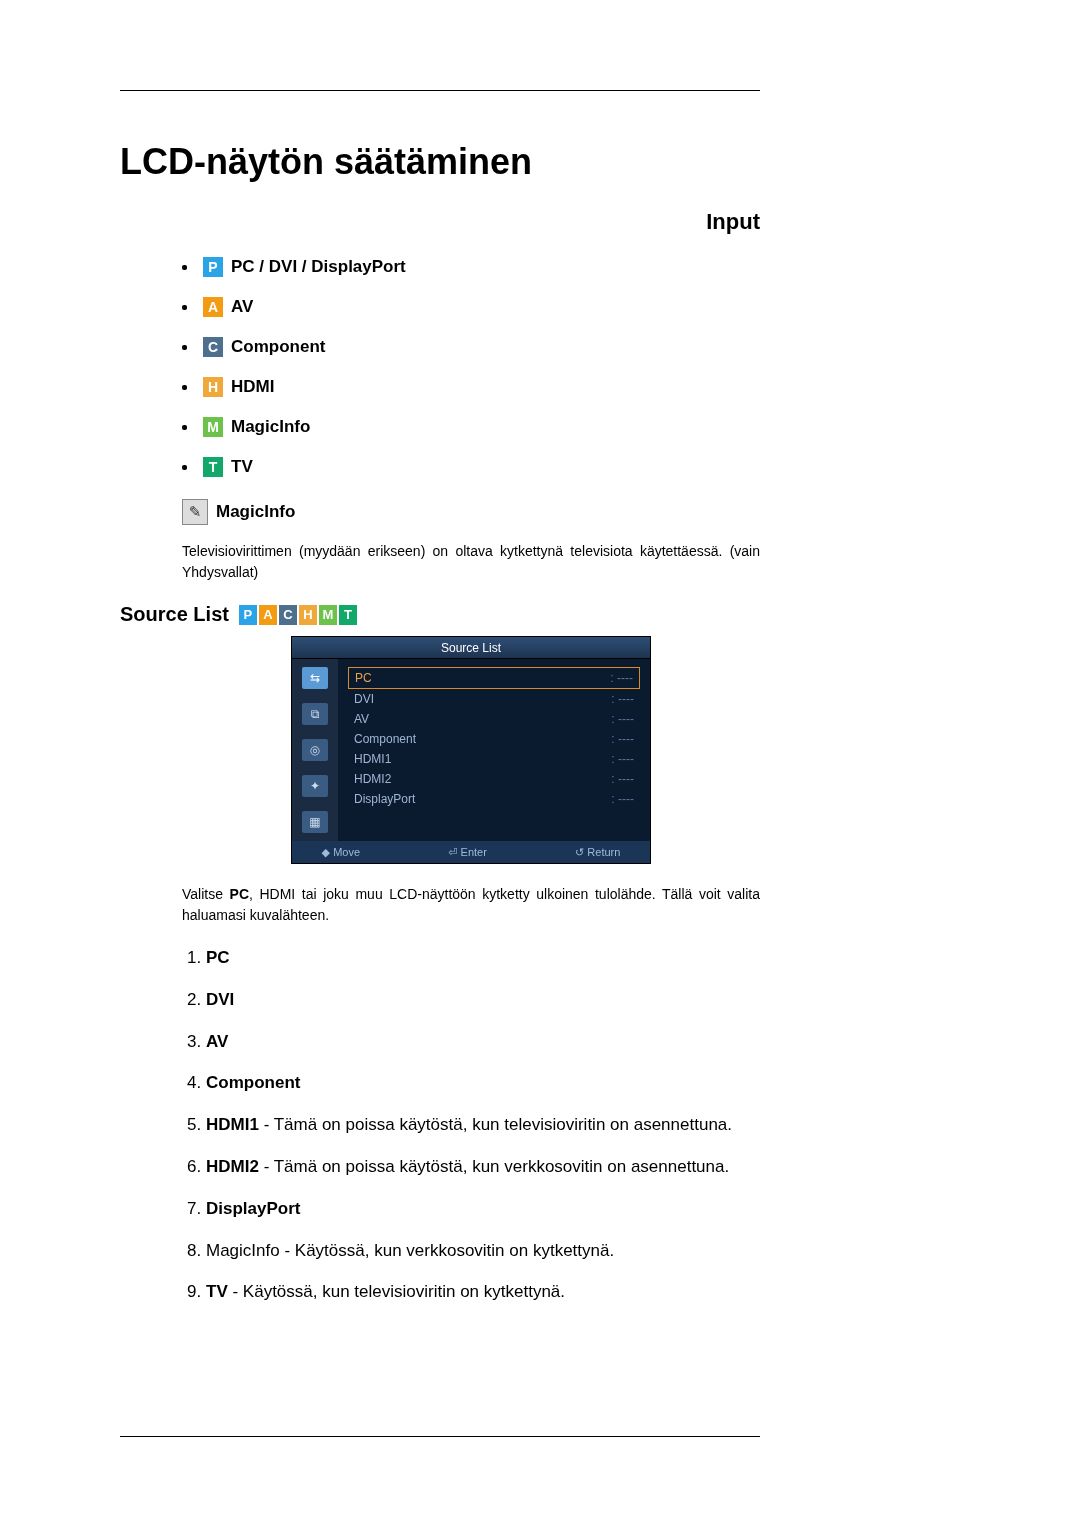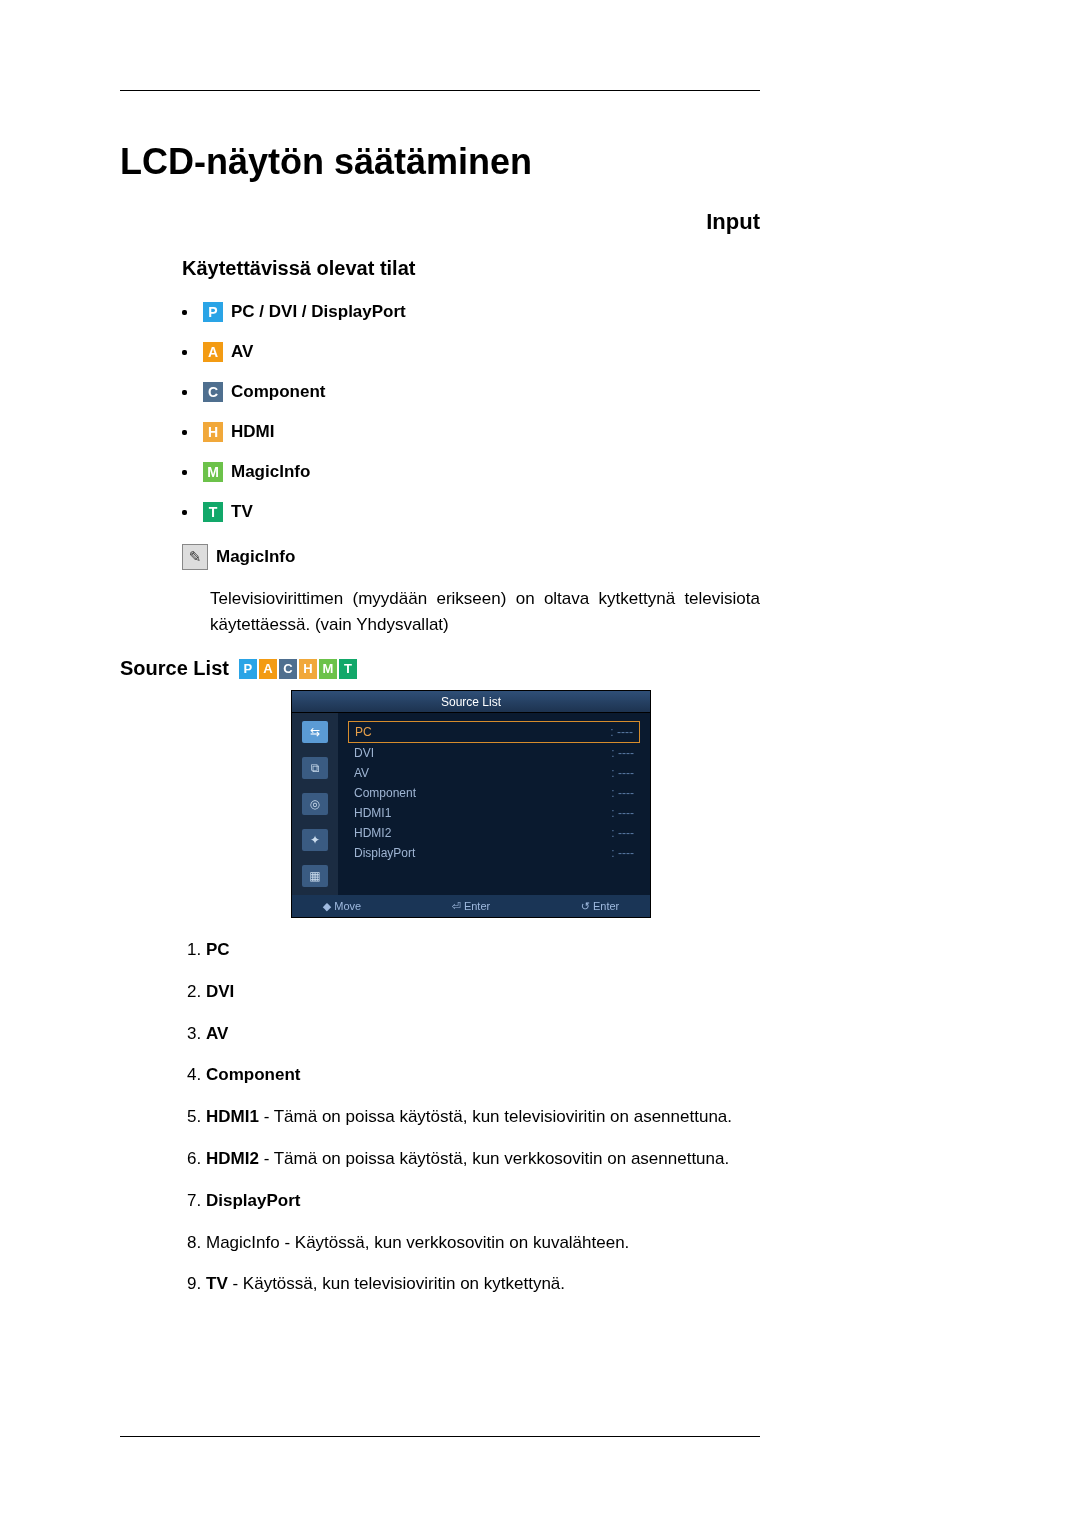--- a/index.html
+++ b/index.html
@@ -25,21 +25,21 @@
   .icon-H { background: #f1a83a; }
   .icon-M { background: #6cc24a; }
   .icon-T { background: #12a86a; }
   .note-row { display: flex; align-items: center; gap: 8px; margin-top: 10px; margin-bottom: 16px; }
   .note-icon {
     width: 26px; height: 26px; border: 1px solid #888; background: #ddd;
     display: flex; align-items: center; justify-content: center;
     font-size: 15px; color: #333;
   }
   .note-label { font-weight: bold; font-size: 17px; }
-  p.body { font-size: 17px; line-height: 1.5; margin-bottom: 20px; text-align: justify; margin-left: 28px; }
+  p.body { font-size: 14px; line-height: 1.5; margin-bottom: 20px; text-align: justify; }
   .sourcelist-head { display: flex; align-items: center; gap: 10px; margin-bottom: 10px; margin-top: 6px;}
   .sourcelist-head .label { font-size: 20px; font-weight: bold; }
   .badge-strip { display: flex; gap: 2px; }
   .badge-strip .mode-icon { margin-right: 0; width: 18px; height: 20px; font-size: 13px;}
   .osd-wrap { display: flex; justify-content: center; margin-bottom: 20px; }
   .osd {
     width: 360px; background: #0a1a2f; border: 1px solid #000;
     font-family: Arial, sans-serif; font-size: 12px; color: #c8d6ea;
   }
   .osd-title-bar { background: linear-gradient(#2f4f77,#1d3350); height: 22px; display:flex; align-items:center; justify-content:center; color:#fff; font-size:12px; border-bottom:1px solid #000; }
@@ -59,21 +59,20 @@
 </head>
 <body>
 
 <div class="page">
   <div class="rule-top"></div>
 
   <h1>LCD-näytön säätäminen</h1>
 
   <h2>Input</h2>
 
-  <h3>Käytettävissä olevat tilat</h3>
 
   <div class="content">
     <ul class="modes" id="modes-list">
         <li>
           <span class="dot"></span>
           <span class="mode-icon icon-P">P</span>
           <span>PC / DVI / DisplayPort</span>
         </li>
         <li>
           <span class="dot"></span>
@@ -160,33 +159,34 @@
               </div>
               <div class="osd-row">
                 <span>DisplayPort</span>
                 <span class="val">: ----</span>
               </div>
             </div>
         </div>
         <div class="osd-foot" id="osd-foot">
             <span>◆ Move</span>
             <span>⏎ Enter</span>
-            <span>↺ Enter</span>
+            <span>↺ Return</span>
           </div>
       </div>
     </div>
 
+    <p class="body" id="sourcelist-para">Valitse <b>PC</b>, HDMI tai joku muu LCD-näyttöön kytketty ulkoinen tulolähde. Tällä voit valita haluamasi kuvalähteen.</p>
 
     <ol class="numlist" id="numlist">
         <li><span class="b">PC</span></li>
         <li><span class="b">DVI</span></li>
         <li><span class="b">AV</span></li>
         <li><span class="b">Component</span></li>
         <li><span class="b">HDMI1</span><span> - Tämä on poissa käytöstä, kun televisioviritin on asennettuna.</span></li>
         <li><span class="b">HDMI2</span><span> - Tämä on poissa käytöstä, kun verkkosovitin on asennettuna.</span></li>
         <li><span class="b">DisplayPort</span></li>
-        <li>MagicInfo - Käytössä, kun verkkosovitin on kuvalähteen.</li>
+        <li>MagicInfo - Käytössä, kun verkkosovitin on kytkettynä.</li>
         <li><span class="b">TV</span><span> - Käytössä, kun televisioviritin on kytkettynä.</span></li>
       </ol>
   </div>
 
   <div class="rule-bottom"></div>
 </div>
 
 </body></html>

